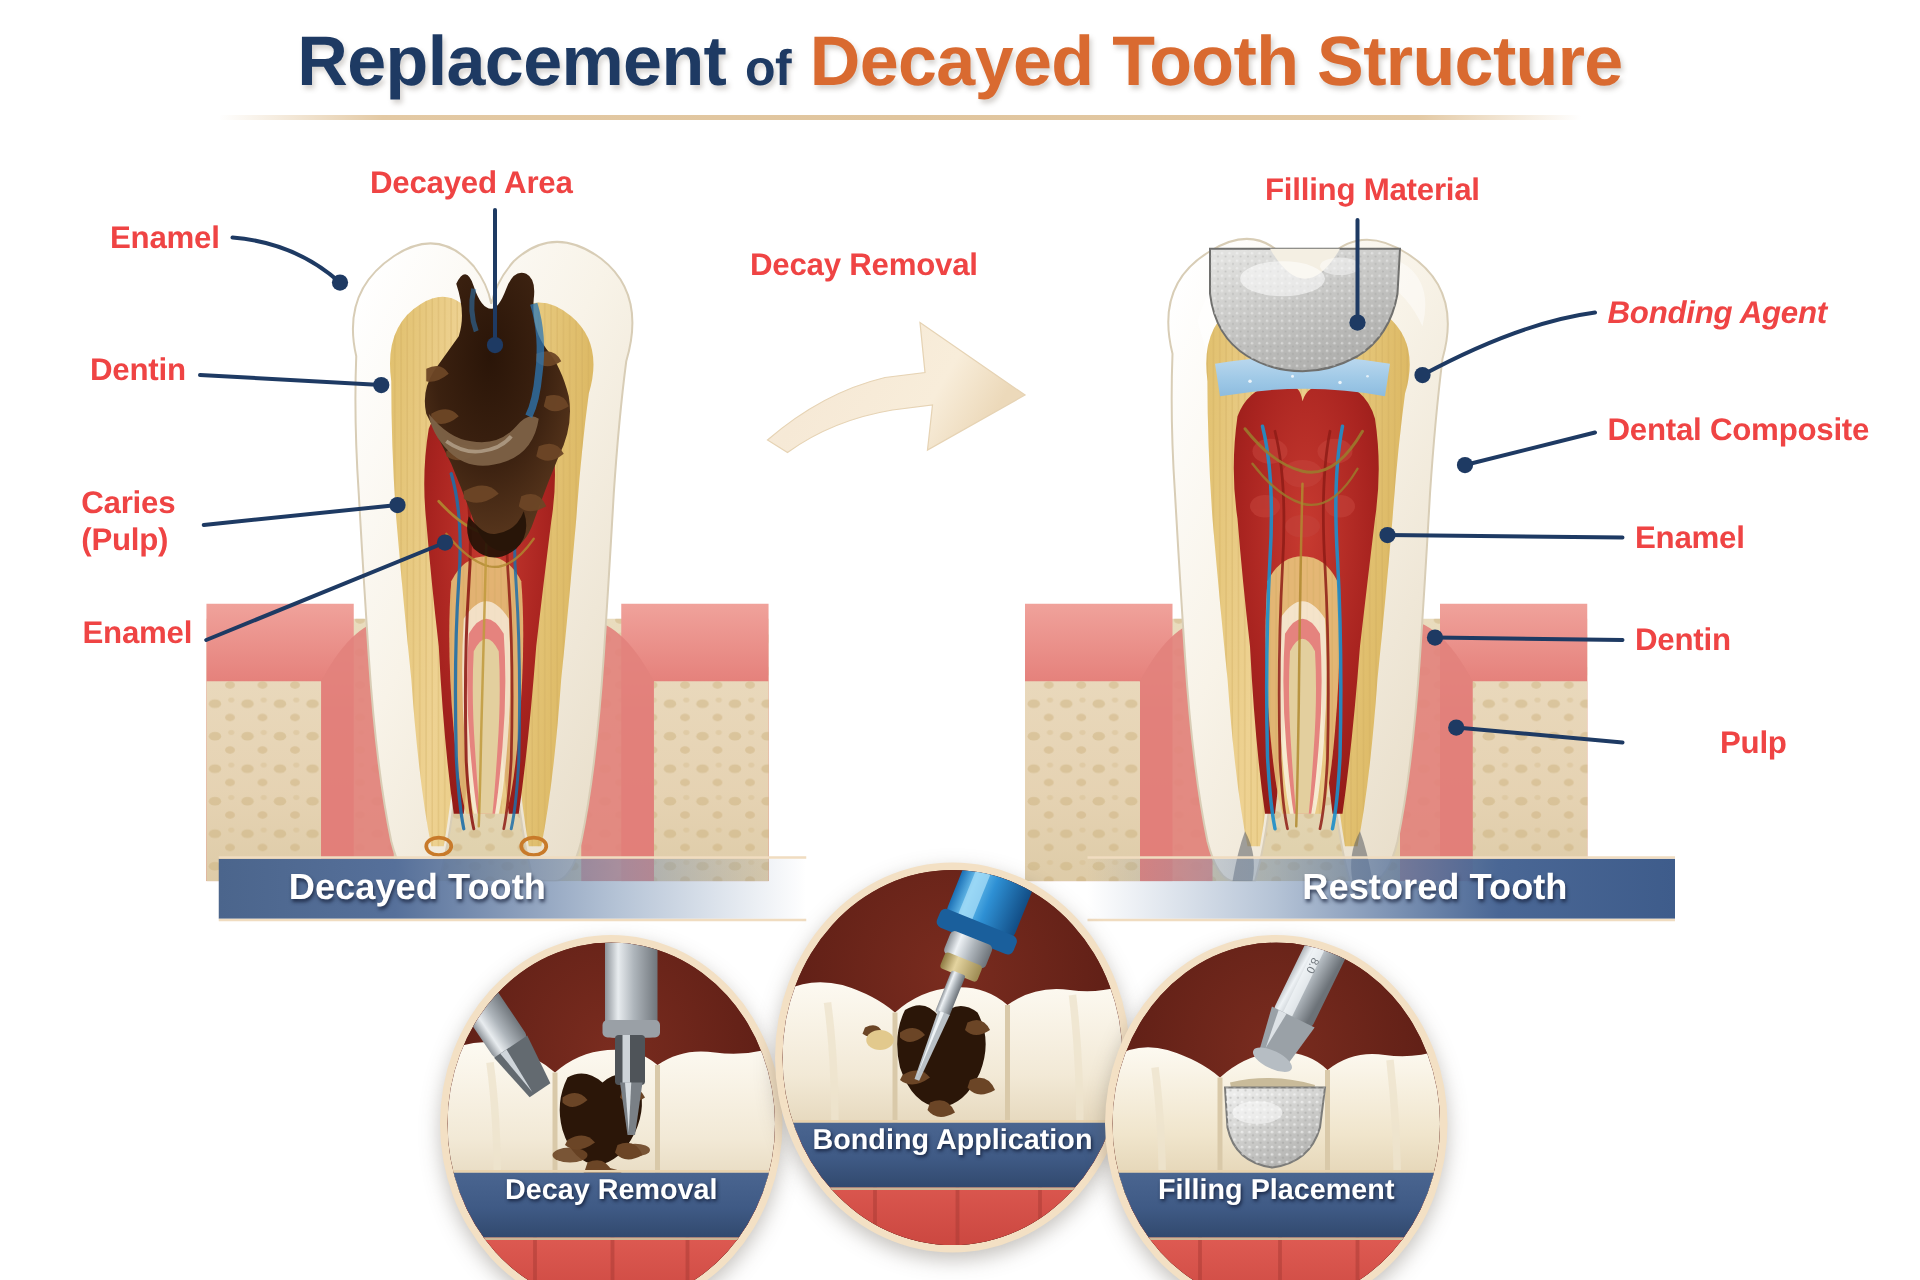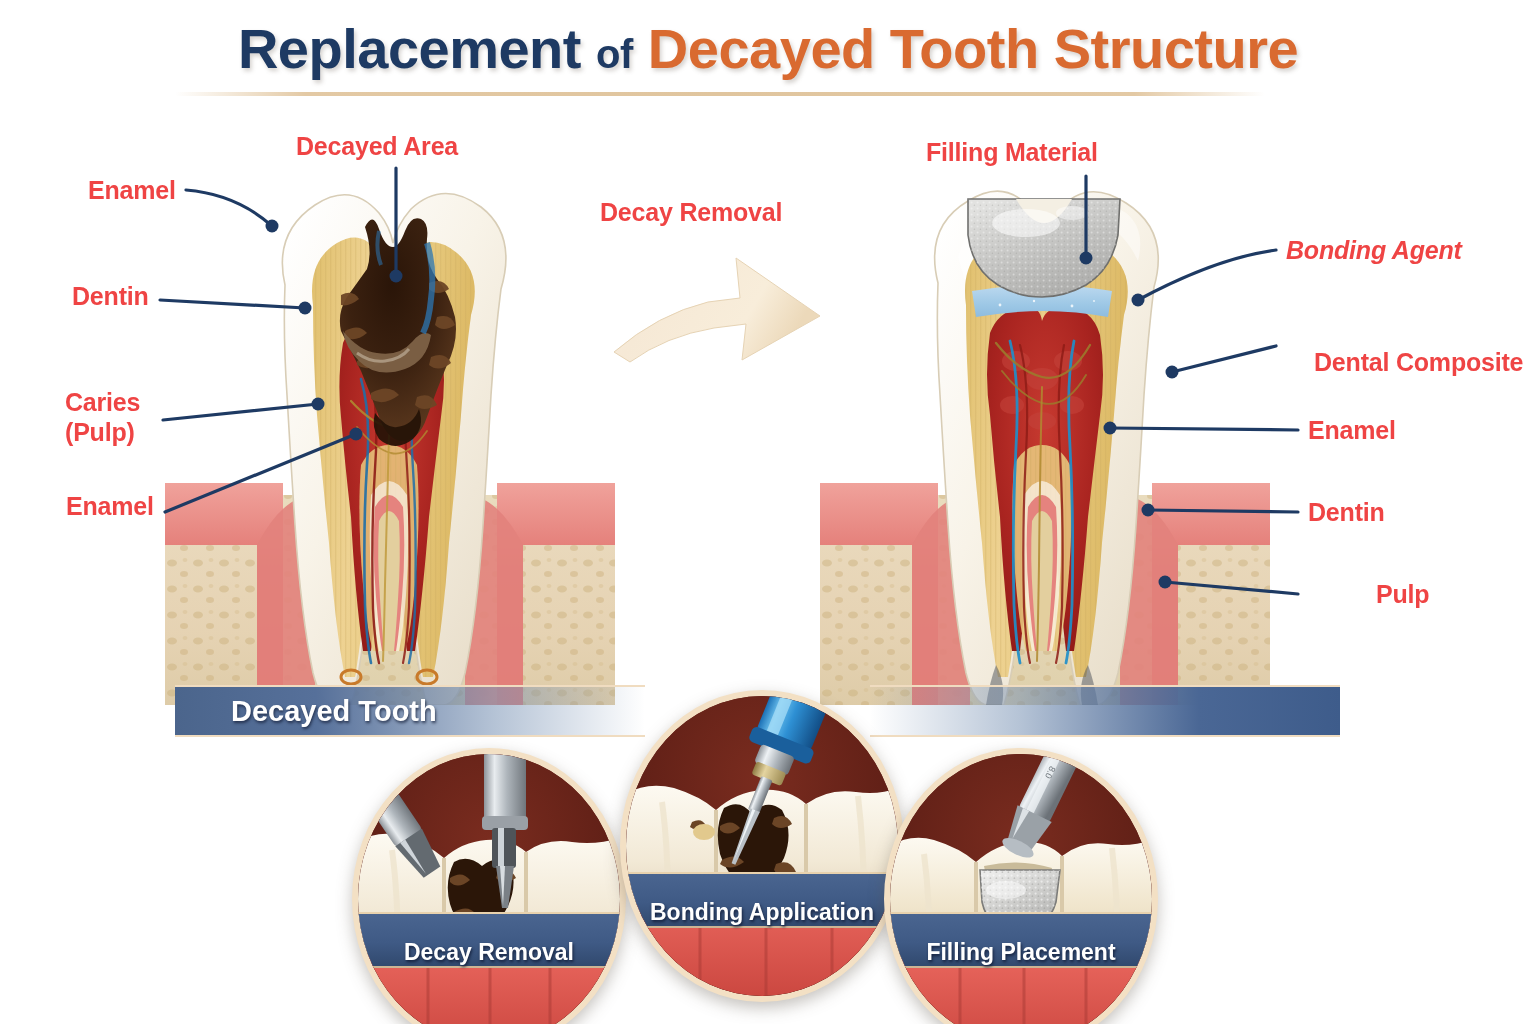--- a/index.html
+++ b/index.html
@@ -61,21 +61,21 @@
   .inset{
     position:absolute;width:262px;height:290px;border-radius:50%;
     border:6px solid #f3e0c4;overflow:hidden;
     box-shadow:0 6px 16px rgba(90,80,70,.35);
     background:#5e1f18;
   }
   .inset .cap{
     position:absolute;left:-10px;right:-10px;height:52px;
     background:linear-gradient(to bottom,#4a6590 0%,#3f5a85 55%,#31496e 100%);
     border-top:2px solid #e8d2ae;border-bottom:2px solid #cbb595;
-    display:flex;align-items:flex-end;justify-content:center;
+    display:flex;align-items:flex-start;justify-content:center;margin-top:24px;
   }
   .inset .cap span{
     color:#fff;font-weight:bold;font-size:23px;white-space:nowrap;
     text-shadow:1px 2px 3px rgba(15,25,50,.85);
   }
   #inset-1{left:352px;top:748px;}
   #inset-1 .cap{top:158px;}
   #inset-2{left:620px;top:690px;width:272px;height:300px;}
   #inset-2 .cap{top:176px;}
   #inset-3{left:884px;top:748px;}
@@ -388,32 +388,33 @@
     <path d="M4,112 Q48,74 98,62 L130,58 L126,18 L210,76 L132,120 L136,84 L104,88
              Q56,96 20,122 Z" fill="url(#arrG)" stroke="#e6d3b4" stroke-width="1"></path>
   </svg>
 
   <div class="banner" id="banner-left">
     <div class="band"></div>
     <div class="txt">Decayed Tooth</div>
   </div>
   <div class="banner" id="banner-right">
     <div class="band"></div>
+    <div class="txt">Restored Tooth</div>
   </div>
 
   <div class="lbl" style="left:88px;top:176px;">Enamel</div>
   <div class="lbl" style="left:296px;top:132px;">Decayed Area</div>
   <div class="lbl" style="left:72px;top:282px;">Dentin</div>
   <div class="lbl" style="left:65px;top:388px;">Caries</div>
   <div class="lbl" style="left:65px;top:418px;">(Pulp)</div>
   <div class="lbl" style="left:66px;top:492px;">Enamel</div>
 
-  <div class="lbl" style="left:926px;top:138px;">Filling Material</div>
+  <div class="lbl" style="left:1012px;top:138px;">Filling Material</div>
   <div class="lbl" style="left:1286px;top:236px;font-style:italic;">Bonding Agent</div>
-  <div class="lbl" style="left:1286px;top:348px;margin-left:28px;">Dental Composite</div>
+  <div class="lbl" style="left:1286px;top:330px;">Dental Composite</div>
   <div class="lbl" style="left:1308px;top:416px;">Enamel</div>
   <div class="lbl" style="left:1308px;top:498px;">Dentin</div>
   <div class="lbl" style="left:1376px;top:580px;text-align:center;">Pulp</div>
 
   <svg class="leaders" viewBox="0 0 1536 1024">
     <g fill="none" stroke="#1e3a63" stroke-width="3.2" stroke-linecap="round">
 
       <path d="M186,190 Q236,194 272,226"></path>
 
       <path d="M396,168 L396,276"></path>

